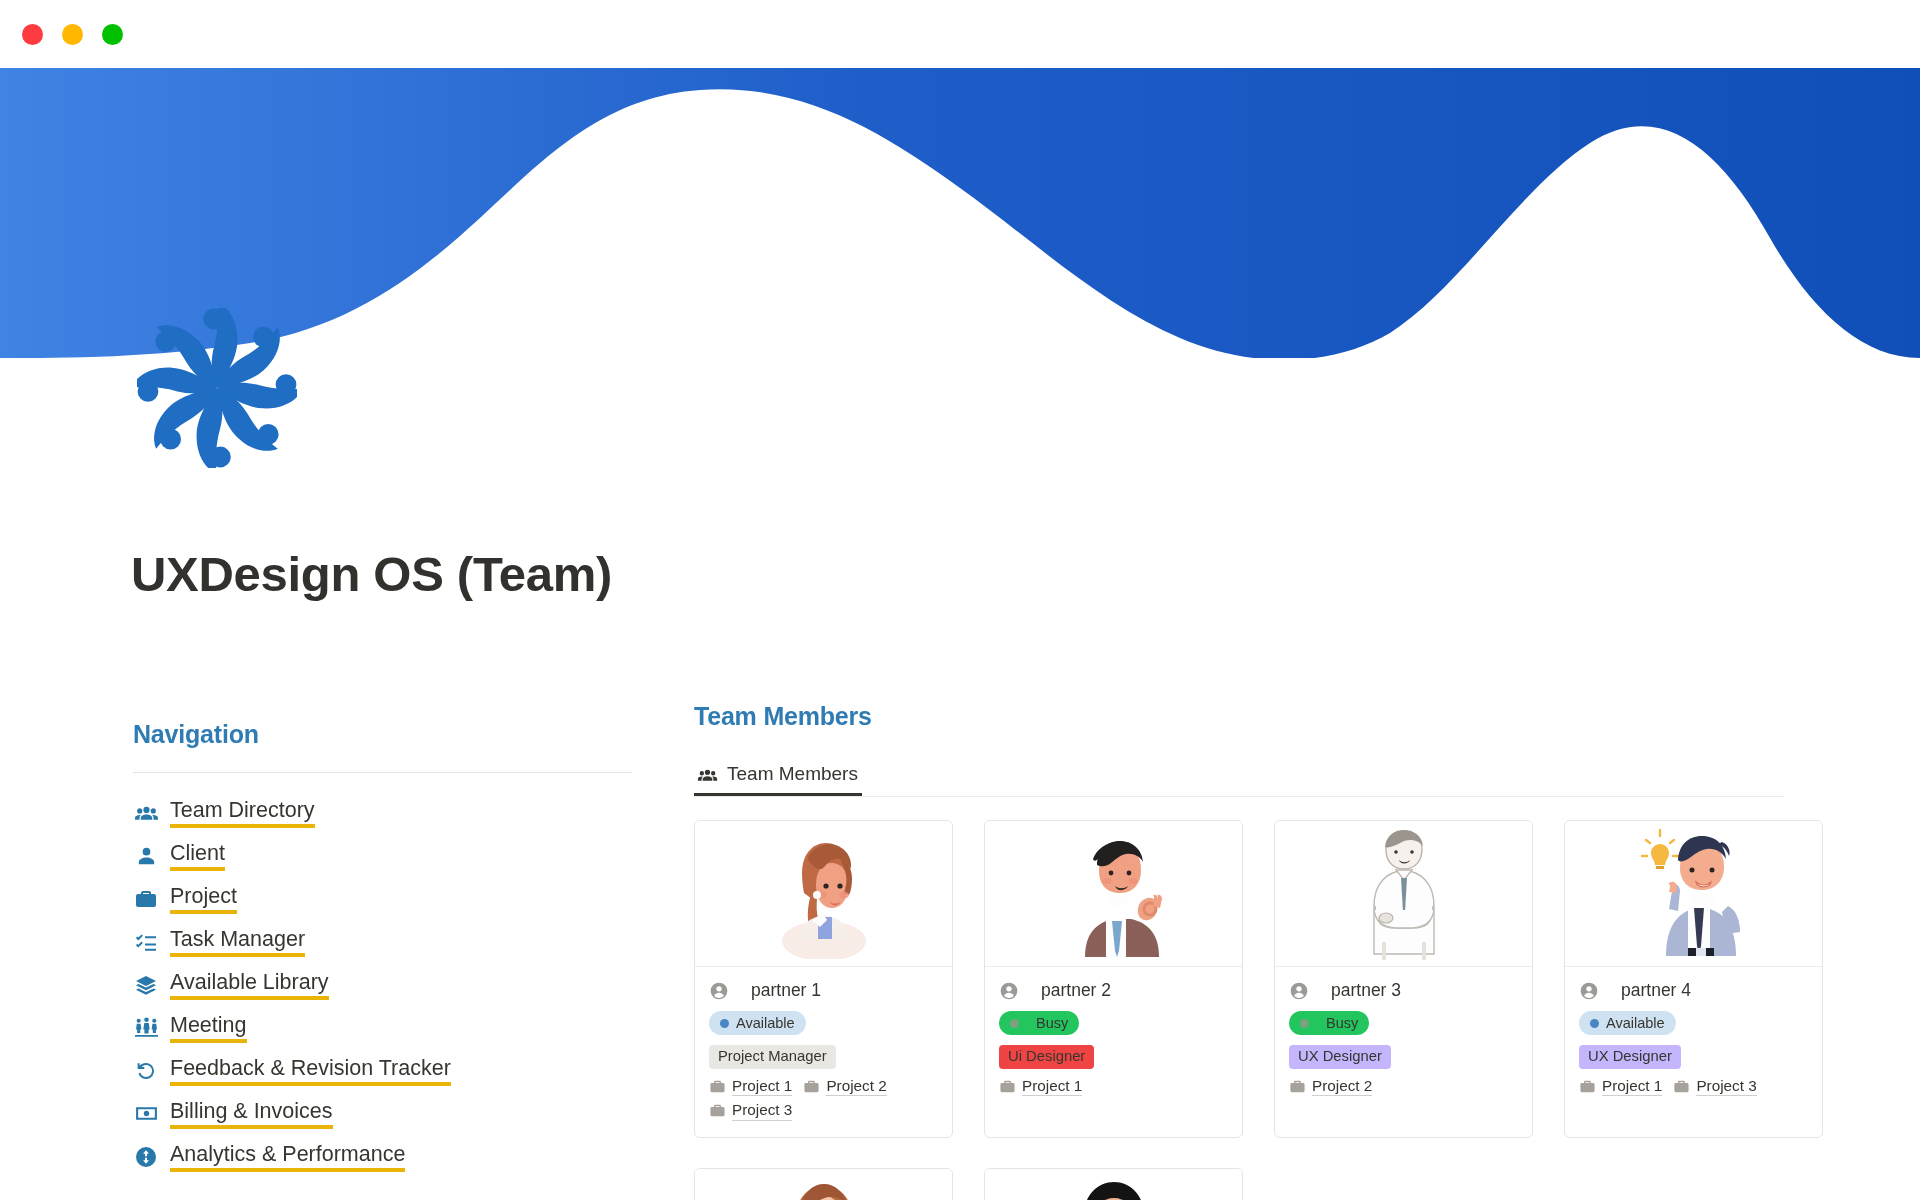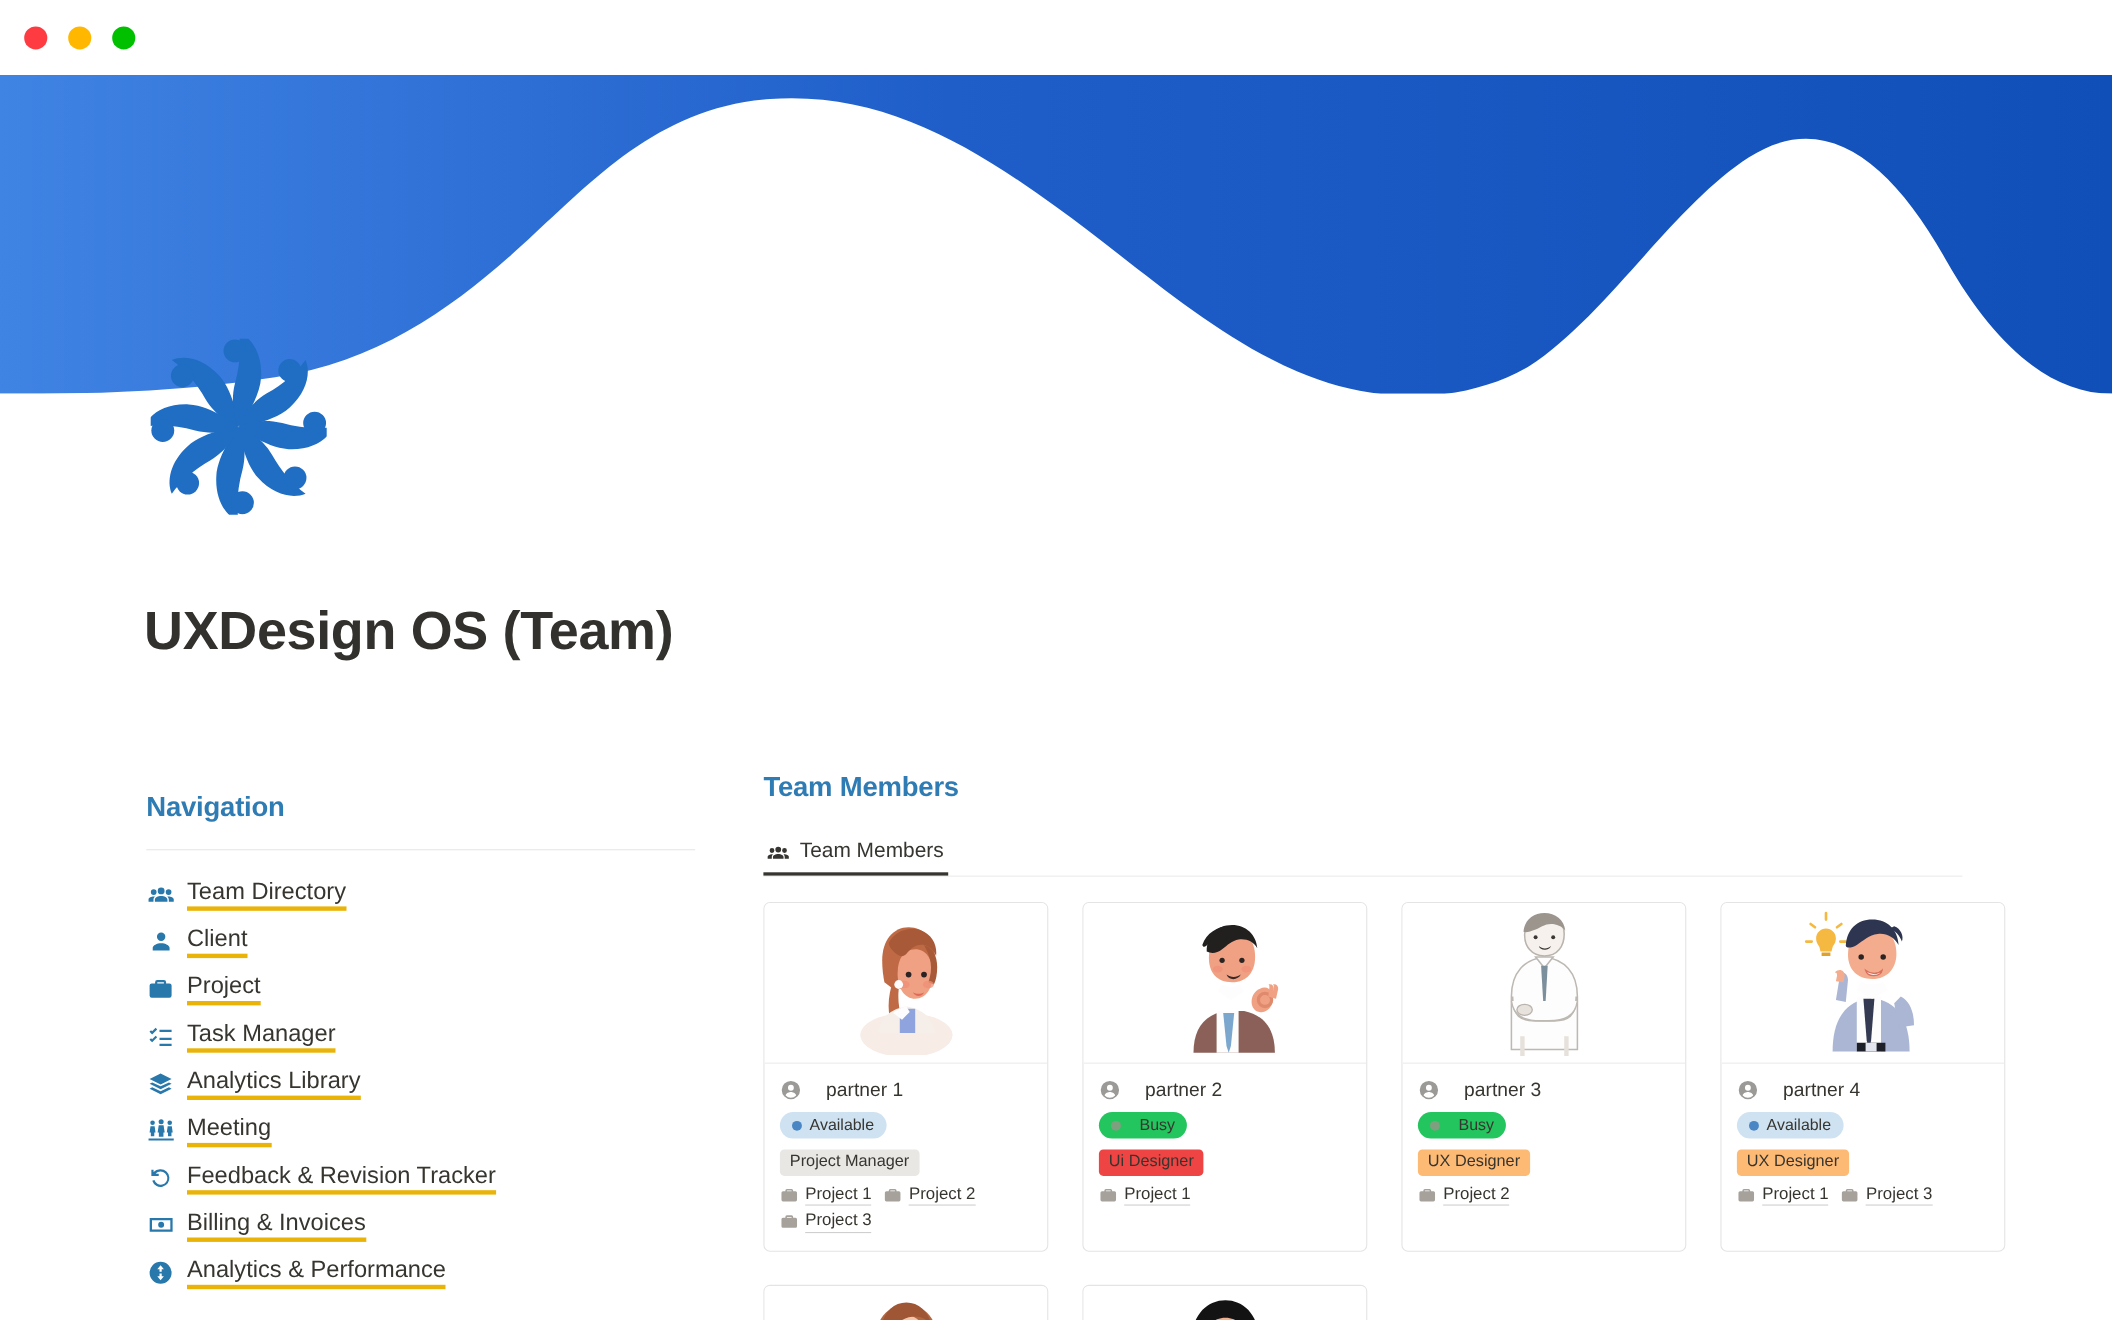--- a/index.html
+++ b/index.html
@@ -187,21 +187,21 @@
     display: inline-block;
     margin-top: 10px;
     padding: 2px 9px;
     border-radius: 4px;
     font-size: 14.8px;
     color: #37352f;
     line-height: 1.35;
   }
   .role-tag.grey  { background: #e8e7e4; }
   .role-tag.green { background: #ef4444; }
-  .role-tag.pink  { background: #fdba74; }
+  .role-tag.pink  { background: #c4b5fd; }
 
   .projects {
     margin-top: 8px;
     display: flex;
     flex-wrap: wrap;
     align-items: center;
     gap: 5px 11px;
   }
   .project-chip {
     display: inline-flex;
@@ -315,21 +315,21 @@
           </span>
           <span class="nav-label">Task Manager</span>
         </div>
 
         <div class="nav-item">
           <span class="nav-icon">
             <svg width="24" height="24" viewBox="0 0 24 24">
                 <path d="M12 3 2 8l10 5 10-5-10-5Zm-7.6 8.1L2 12.3l10 5 10-5-2.4-1.2L12 14.6 4.4 11.1Zm0 4.4L2 16.7l10 5 10-5-2.4-1.2L12 19 4.4 15.5Z"></path>
               </svg>
           </span>
-          <span class="nav-label">Analytics Library</span>
+          <span class="nav-label">Available Library</span>
         </div>
 
         <div class="nav-item">
           <span class="nav-icon">
             <svg width="25" height="25" viewBox="0 0 24 24">
                 <circle cx="4.5" cy="5.5" r="2"></circle>
                 <circle cx="12" cy="4.5" r="2.2"></circle>
                 <circle cx="19.5" cy="5.5" r="2"></circle>
                 <path d="M2.7 8.5h3.6l.8 5.5H6v3.2H3v-3.2H1.9l.8-5.5Zm15 0h3.6l.8 5.5H21v3.2h-3v-3.2h-1.1l.8-5.5ZM9.9 7.6h4.2l1 6.4H14v3.7h-4v-3.7H8.9l1-6.4ZM1 19.2h22v1.7H1v-1.7Z"></path>
               </svg>

